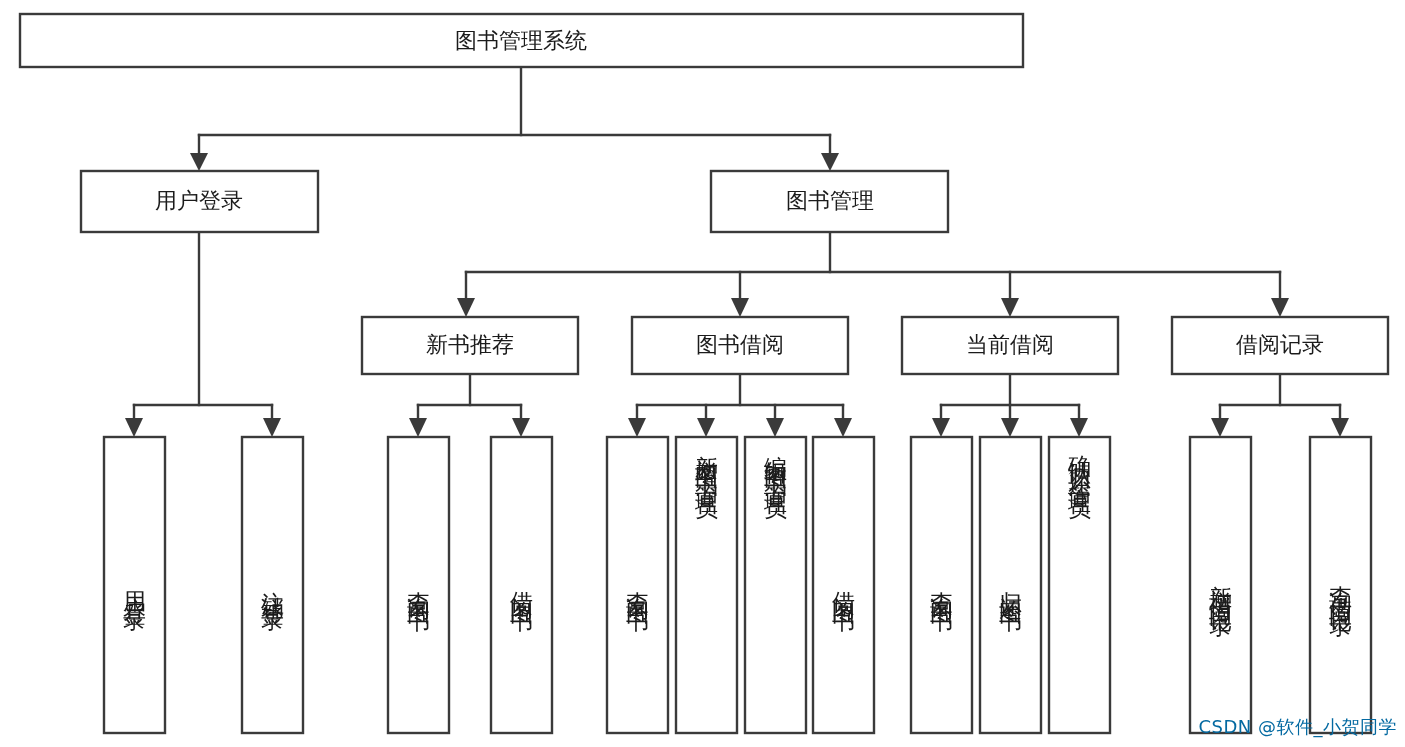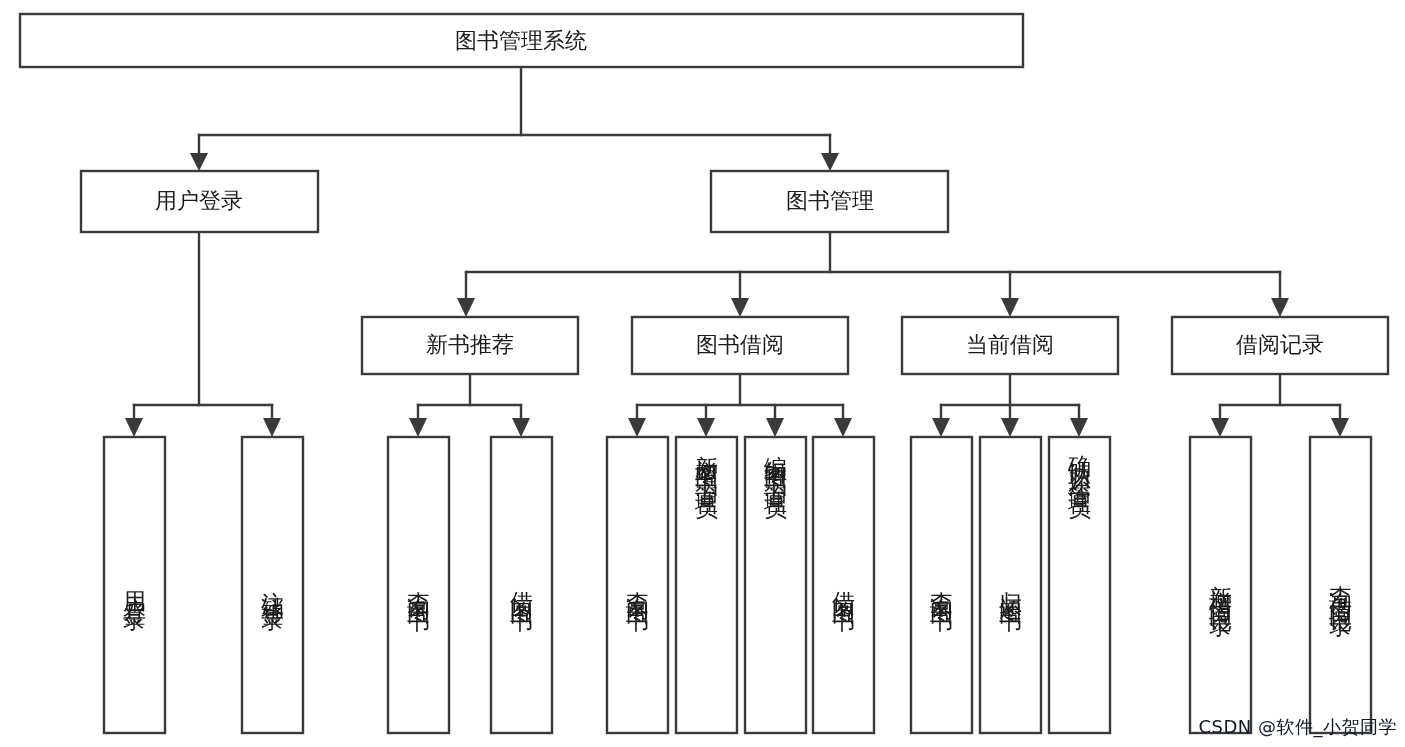--- a/index.html
+++ b/index.html
@@ -65,21 +65,21 @@
     letter-spacing: 6px;
     color: #1b1b1b;
     white-space: nowrap;
   }
   #watermark {
     position: absolute;
     right: 8px;
     bottom: 8px;
     font-family: "DejaVu Sans", "Liberation Sans", sans-serif;
     font-size: 18px;
-    color: #0f172a;
+    color: #0369a1;
     white-space: nowrap;
     letter-spacing: 0.5px;
   }
 </style>
 </head>
 <body>
 
 <div id="diagram-root">
 
   <svg id="tree-svg" viewBox="0 0 1405 747">

